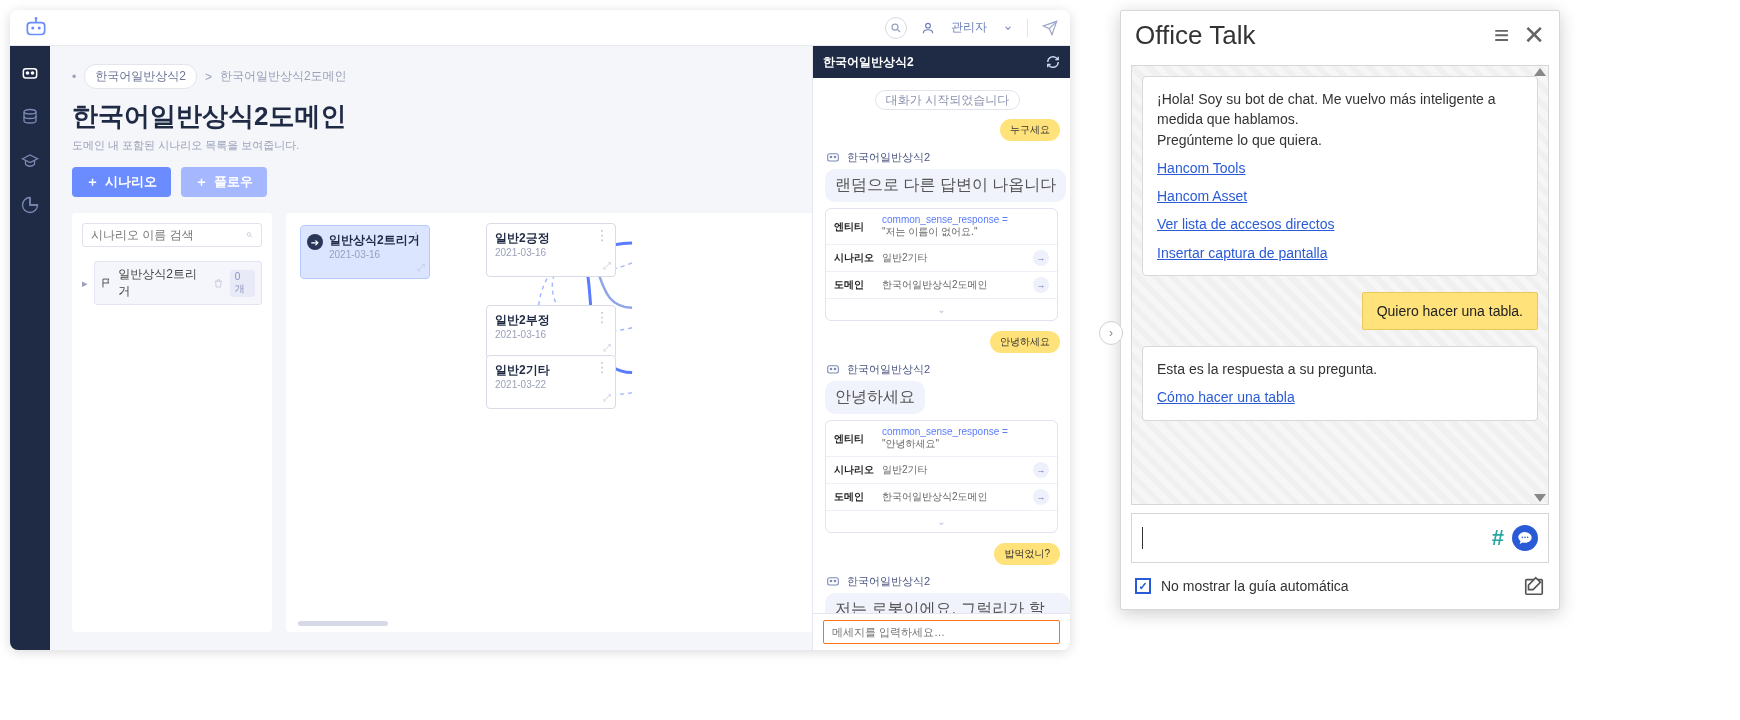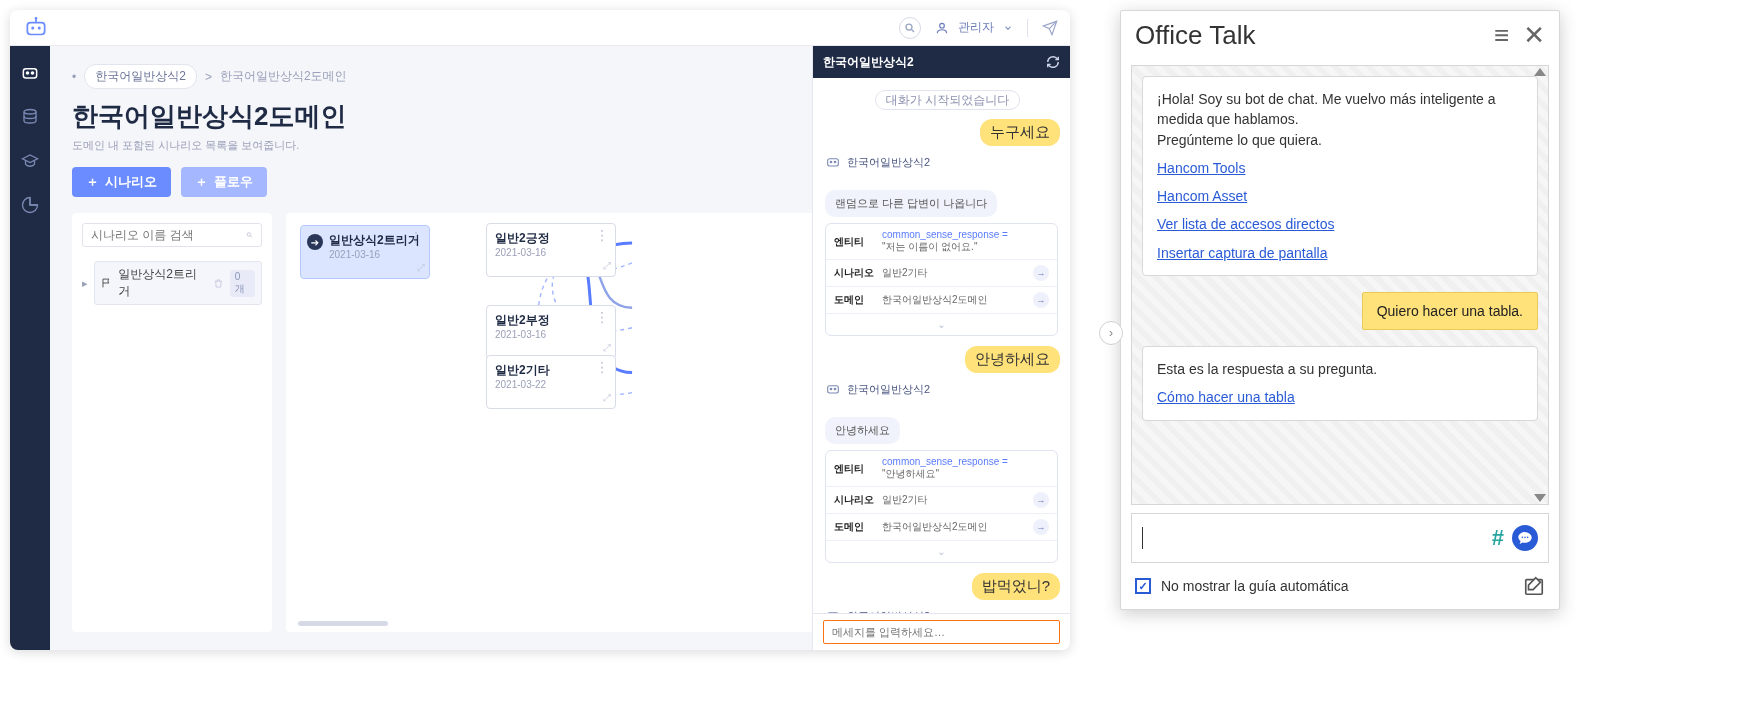--- a/index.html
+++ b/index.html
@@ -2,21 +2,21 @@
 <html><head>
 <meta charset="utf-8">
 <style>
 * { box-sizing: border-box; margin: 0; padding: 0; font-family: -apple-system, "Segoe UI", Arial, sans-serif; }
 body { background: #fff; width: 1740px; height: 720px; display: flex; gap: 50px; padding: 10px; }
 .app-left { width: 1060px; height: 640px; background: #fff; border-radius: 8px; box-shadow: 0 2px 12px rgba(0,0,0,.15); display: flex; flex-direction: column; overflow: hidden; position: relative; }
 .topbar { height: 36px; border-bottom: 1px solid #e8e8ee; display: flex; align-items: center; padding: 0 12px; gap: 8px; }
 .logo { width: 28px; height: 28px; display: flex; align-items: center; justify-content: center; }
 .topbar-right { margin-left: auto; display: flex; align-items: center; gap: 14px; color: #5a6b9a; font-size: 12px; }
 .circle-btn { width: 22px; height: 22px; border-radius: 50%; border: 1px solid #d6dae6; display: flex; align-items: center; justify-content: center; color: #98a2c2; background: #fff; }
-.user-chip { display: flex; align-items: center; gap: 9px; color: #6a7cb8; }
+.user-chip { display: flex; align-items: center; gap: 16px; color: #6a7cb8; }
 .main { flex: 1; display: flex; overflow: hidden; }
 .sidebar-left { width: 40px; background: #1f2a44; display: flex; flex-direction: column; align-items: center; padding-top: 16px; gap: 22px; }
 .side-icon { width: 22px; height: 22px; color: #7a89b3; display: flex; align-items: center; justify-content: center; }
 .side-icon.active { color: #fff; }
 .content { flex: 1; background: #f5f6fa; padding: 18px 22px; display: flex; flex-direction: column; overflow: hidden; }
 .breadcrumb { font-size: 12px; color: #9aa0b8; display: flex; align-items: center; gap: 8px; margin-bottom: 10px; }
 .breadcrumb .bc-item { border: 1px solid #e2e4ee; background: #fff; padding: 3px 10px; border-radius: 12px; color: #6b7397; }
 .title { font-size: 26px; font-weight: 700; color: #1f2a44; margin-bottom: 4px; }
 .subtitle { font-size: 11px; color: #9aa0b8; margin-bottom: 14px; }
 .row-buttons { display: flex; align-items: center; gap: 10px; margin-bottom: 16px; }
@@ -41,24 +41,24 @@
 .node.start .start-badge{position:absolute; left:6px; top:8px; width:16px; height:16px; background:#2a3658; border-radius:50%; display:flex;align-items:center;justify-content:center;color:#fff;font-size:10px;}
 svg.lines { position: absolute; top: 0; left: 0; width: 100%; height: 100%; pointer-events: none; }
 .scroll-hint { position: absolute; bottom: 6px; left: 12px; width: 90px; height: 5px; background: #d6d9e6; border-radius: 3px; }
 
 .chat-panel { position: absolute; top: 36px; right: 0; width: 258px; height: calc(100% - 36px); background: #fff; border-left: 1px solid #e4e6f0; display: flex; flex-direction: column; }
 .chat-header { height: 32px; background: #1f2a44; color: #fff; display: flex; align-items: center; padding: 0 10px; font-size: 12px; font-weight: 700; justify-content: space-between; }
 .chat-body { flex: 1; overflow-y: auto; padding: 10px 0 10px 12px; font-size: 11px; background: #fff; }
 .sys-pill { display: block; margin: 4px auto 10px; text-align:center; }
 .sys-pill span { border: 1px solid #e1e3ee; border-radius: 12px; padding: 2px 10px; font-size: 12px; color: #8a90ad; }
 .user-msg { display: flex; justify-content: flex-end; margin: 4px 10px 8px 0; }
-.user-msg span { background: #ffe27a; border-radius: 12px; padding: 4px 10px; font-size: 15px; color: #333; }
+.user-msg span { background: #ffe27a; border-radius: 12px; padding: 4px 10px; font-size: 10px; color: #333; }
 .bot-head { display: flex; align-items: center; gap: 6px; font-size: 11px; color: #4a5680; margin: 4px 0 4px 0; }
 .bot-head .bot-icon{width:16px;height:16px;}
-.bot-bubble { background: #f0f3fb; border-radius: 10px; padding: 6px 10px; font-size: 11px; color: #555; display: inline-block; margin-bottom: 6px; margin-top: 16px; }
+.bot-bubble { background: #f0f3fb; border-radius: 10px; padding: 6px 10px; font-size: 16px; color: #555; display: inline-block; margin-bottom: 6px; }
 .info-card { border: 1px solid #e0e3f0; border-radius: 6px; margin: 0 12px 10px 0; }
 .info-row { display: flex; align-items: center; padding: 5px 8px; font-size: 10px; border-bottom: 1px solid #eef0f8; gap: 6px;}
 .info-row:last-child { border-bottom: none; justify-content:center; color:#b8bed6;}
 .info-row .k { width: 42px; color: #222; font-weight: 700; }
 .info-row .v { color: #666; flex: 1; }
 .info-row .v.blue { color: #5a7cff; }
 .go-circle { width: 16px; height: 16px; border-radius: 50%; background: #eef1fb; display:flex;align-items:center;justify-content:center; color:#6a7cb8; font-size:9px; margin-left:auto;}
 .chat-input { border-top: 1px solid #e3e5f0; padding: 6px 10px; }
 .chat-input input { width: 100%; border: 1px solid #f97316; border-radius: 2px; padding: 5px 8px; font-size: 11px; outline:none; }
 

